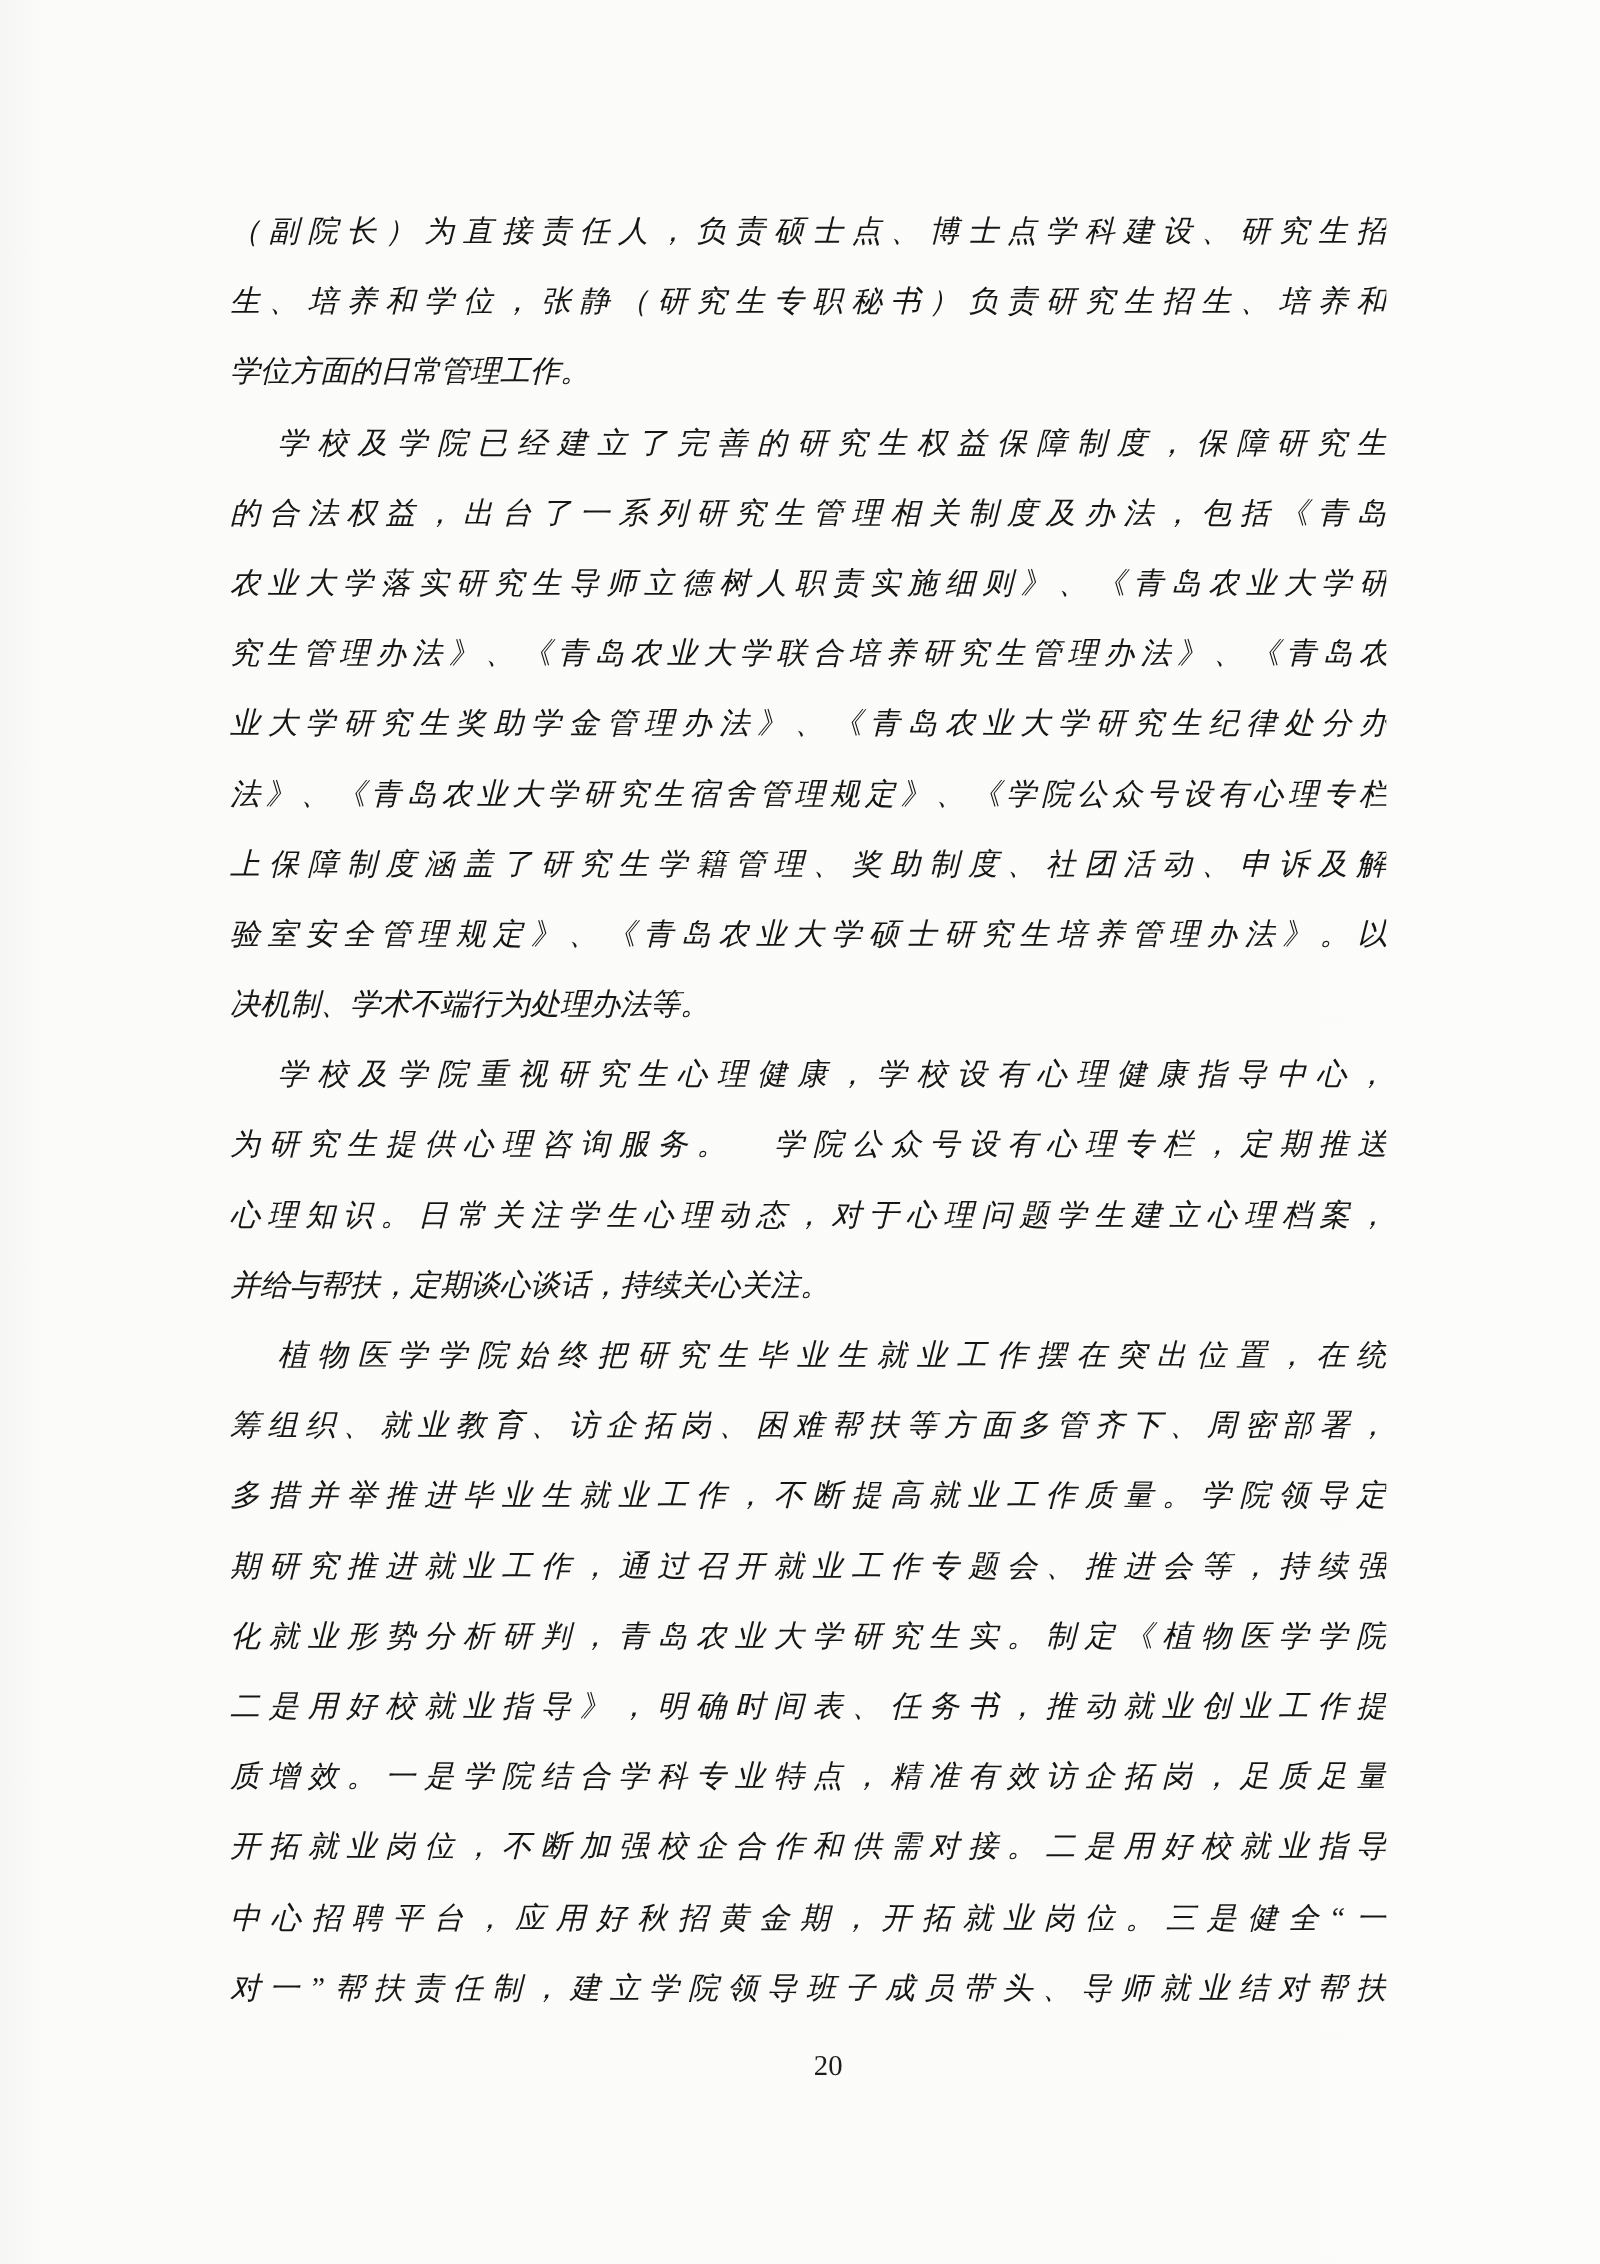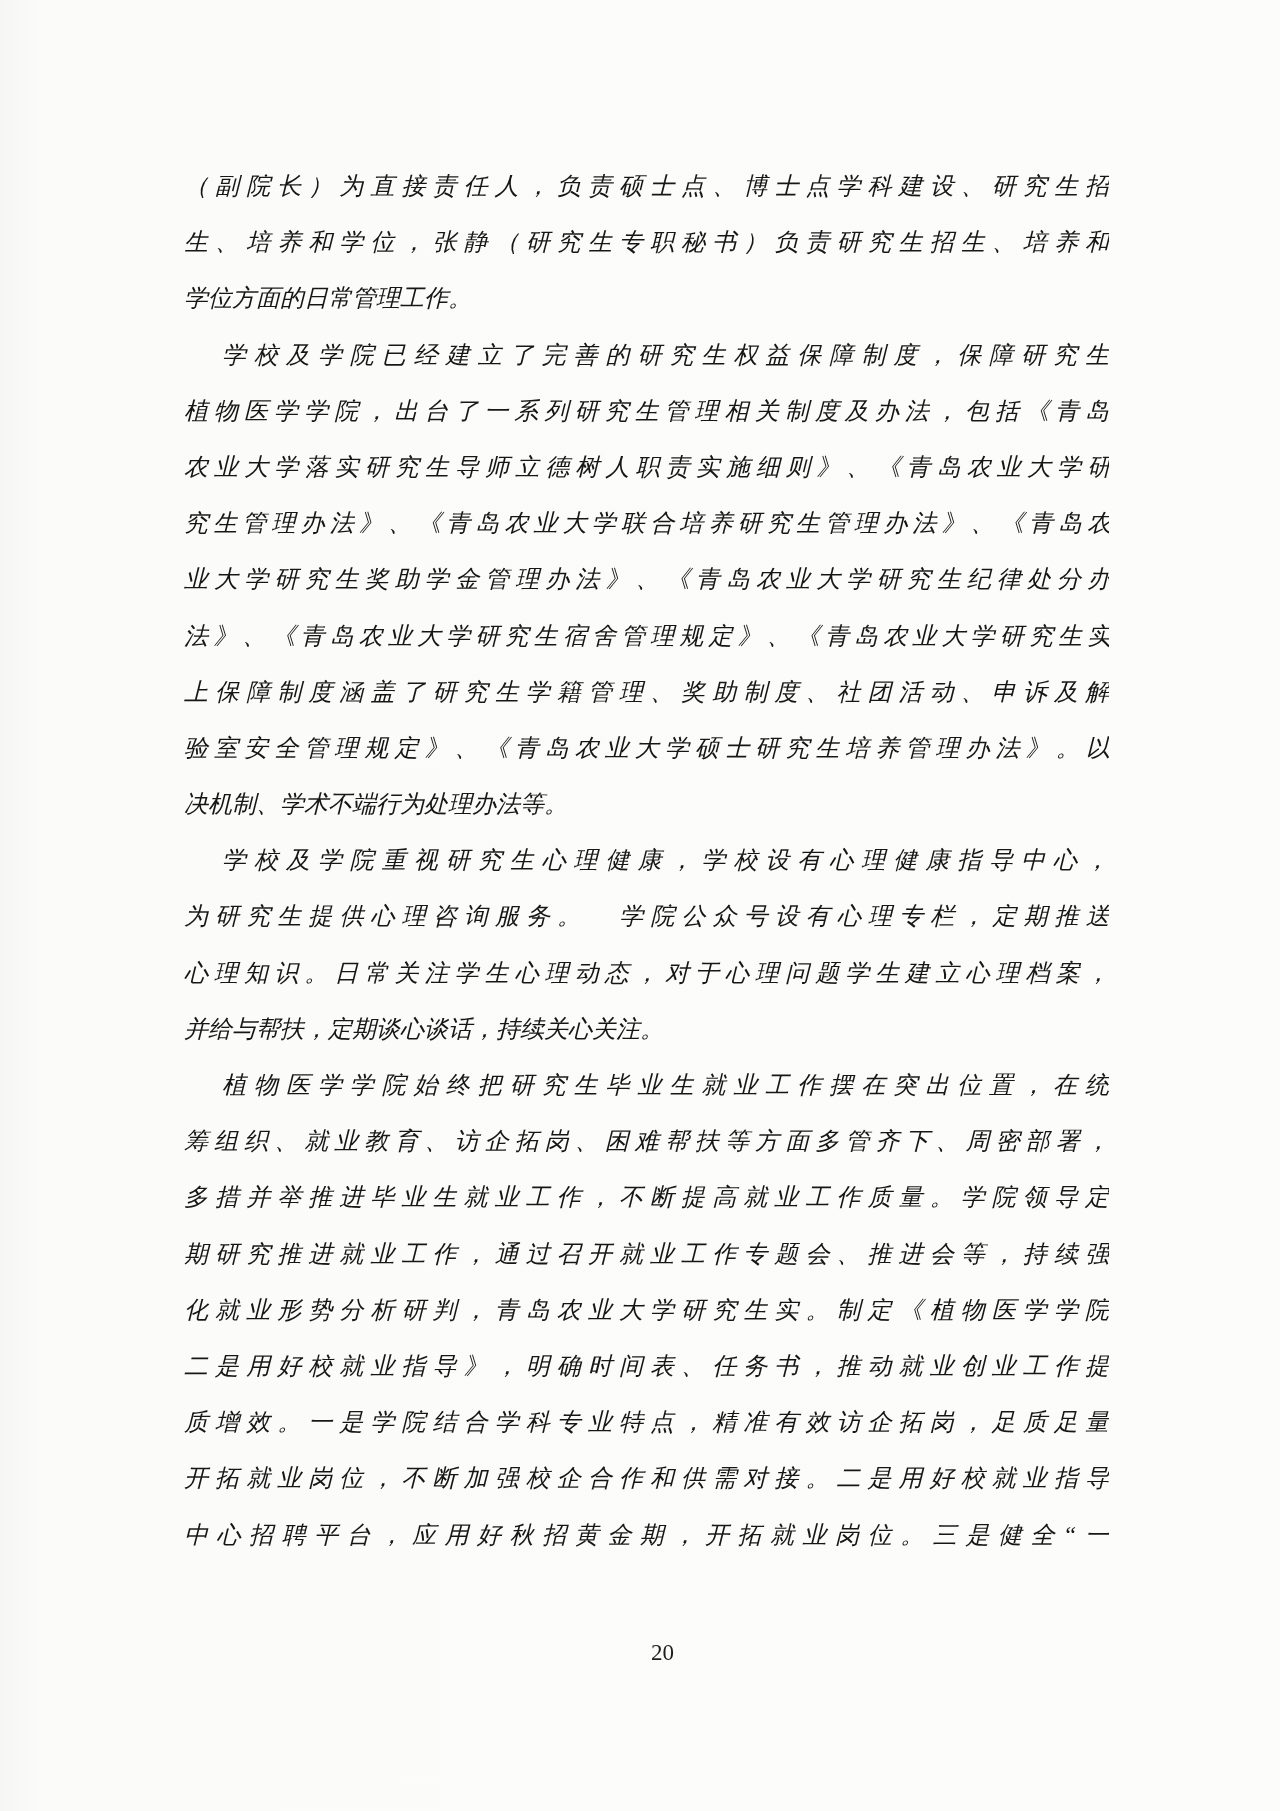--- a/index.html
+++ b/index.html
@@ -56,36 +56,37 @@
 </style>
 </head>
 <body>
 
 <div class="page">
   <div class="textblock">
     <div class="line">（副院长）为直接责任人，负责硕士点、博士点学科建设、研究生招</div>
     <div class="line">生、培养和学位，张静（研究生专职秘书）负责研究生招生、培养和</div>
     <div class="line end">学位方面的日常管理工作。</div>
     <div class="line indent">学校及学院已经建立了完善的研究生权益保障制度，保障研究生</div>
-    <div class="line">植物医学学院，出台了一系列研究生管理相关制度及办法，包括《青岛</div>
+    <div class="line">的合法权益，出台了一系列研究生管理相关制度及办法，包括《青岛</div>
     <div class="line t2">农业大学落实研究生导师立德树人职责实施细则》、《青岛农业大学研</div>
     <div class="line t2">究生管理办法》、《青岛农业大学联合培养研究生管理办法》、《青岛农</div>
     <div class="line t2">业大学研究生奖助学金管理办法》、《青岛农业大学研究生纪律处分办</div>
-    <div class="line t2">法》、《青岛农业大学研究生宿舍管理规定》、《青岛农业大学研究生实</div>
+    <div class="line t2">法》、《青岛农业大学研究生宿舍管理规定》、《学院公众号设有心理专栏</div>
     <div class="line">上保障制度涵盖了研究生学籍管理、奖助制度、社团活动、申诉及解</div>
     <div class="line t1">验室安全管理规定》、《青岛农业大学硕士研究生培养管理办法》。以</div>
     <div class="line end">决机制、学术不端行为处理办法等。</div>
     <div class="line indent">学校及学院重视研究生心理健康，学校设有心理健康指导中心，</div>
     <div class="line t1">为研究生提供心理咨询服务。　学院公众号设有心理专栏，定期推送</div>
     <div class="line t1">心理知识。日常关注学生心理动态，对于心理问题学生建立心理档案，</div>
     <div class="line end">并给与帮扶，定期谈心谈话，持续关心关注。</div>
     <div class="line indent">植物医学学院始终把研究生毕业生就业工作摆在突出位置，在统</div>
     <div class="line t1">筹组织、就业教育、访企拓岗、困难帮扶等方面多管齐下、周密部署，</div>
     <div class="line">多措并举推进毕业生就业工作，不断提高就业工作质量。学院领导定</div>
     <div class="line">期研究推进就业工作，通过召开就业工作专题会、推进会等，持续强</div>
     <div class="line">化就业形势分析研判，青岛农业大学研究生实。制定《植物医学学院</div>
     <div class="line">二是用好校就业指导》，明确时间表、任务书，推动就业创业工作提</div>
     <div class="line">质增效。一是学院结合学科专业特点，精准有效访企拓岗，足质足量</div>
     <div class="line">开拓就业岗位，不断加强校企合作和供需对接。二是用好校就业指导</div>
     <div class="line">中心招聘平台，应用好秋招黄金期，开拓就业岗位。三是健全“一</div>
+    <div class="line">对一”帮扶责任制，建立学院领导班子成员带头、导师就业结对帮扶</div>
   </div>
   <div class="pagenum">20</div>
 </div>
 
 </body></html>

